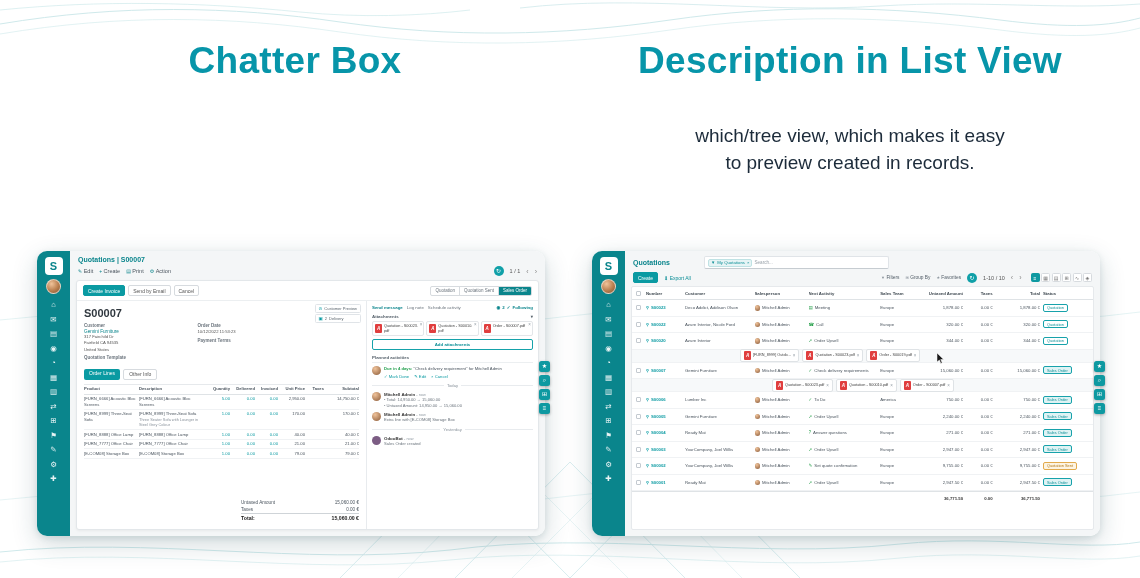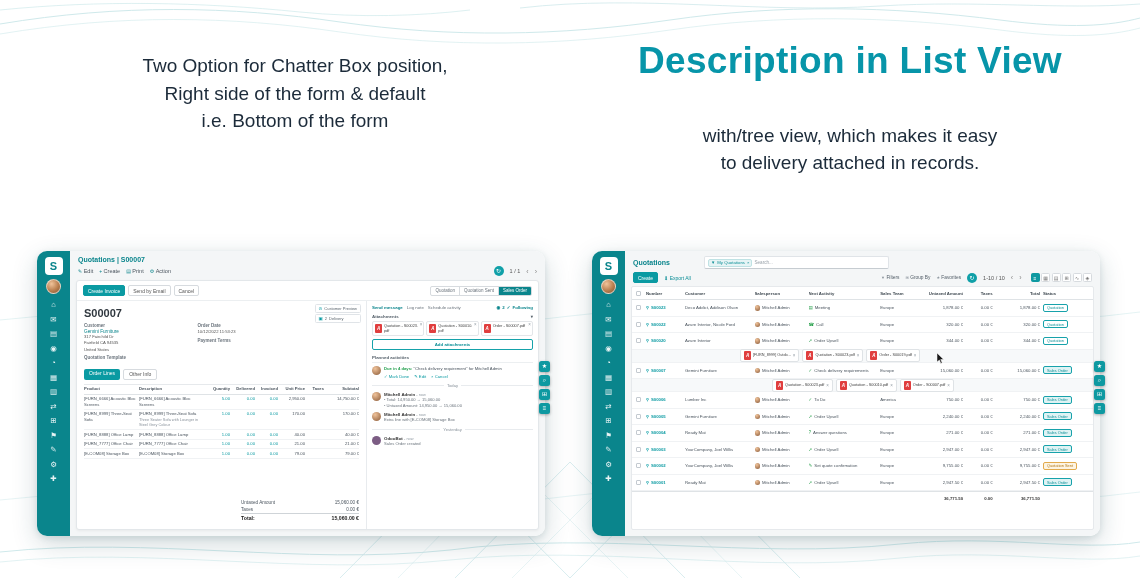--- a/index.html
+++ b/index.html
@@ -143,25 +143,25 @@
     <path d="M0,562 C150,546 300,576 450,560 C600,544 750,574 900,558 C1000,548 1080,566 1140,556" opacity=".6"></path>
     <polyline points="340,578 455,462 570,578" opacity=".8"></polyline>
     <polyline points="455,578 570,462 685,578" opacity=".8"></polyline>
     <polyline points="570,578 685,462 800,578" opacity=".8"></polyline>
     <polyline points="398,578 512,462 628,578" opacity=".45"></polyline>
     <polyline points="512,578 628,462 742,578" opacity=".45"></polyline>
   </g>
 </svg>
 
 <section class="hero hero-left">
-  <p><span>Two Option for Chatter Box position,</span><br><span>Right side of the form &amp; default</span><br><span>i.e. Bottom of the form</span></p>
+  <h1>Chatter Box</h1>
 </section>
 <section class="hero hero-right">
   <h1>Description in List View</h1>
-  <p><br><span>with/tree view, which makes it easy</span><br><span>to delivery attached in records.</span></p>
+  <p><br><span>which/tree view, which makes it easy</span><br><span>to preview created in records.</span></p>
 </section>
 
 <div class="card card-left">
   <aside class="sbar">
     <div class="logo">S</div>
     <div class="uavatar"></div>
     <span class="sic">⌂</span>
     <span class="sic">✉</span>
     <span class="sic">▤</span>
     <span class="sic">◉</span>

